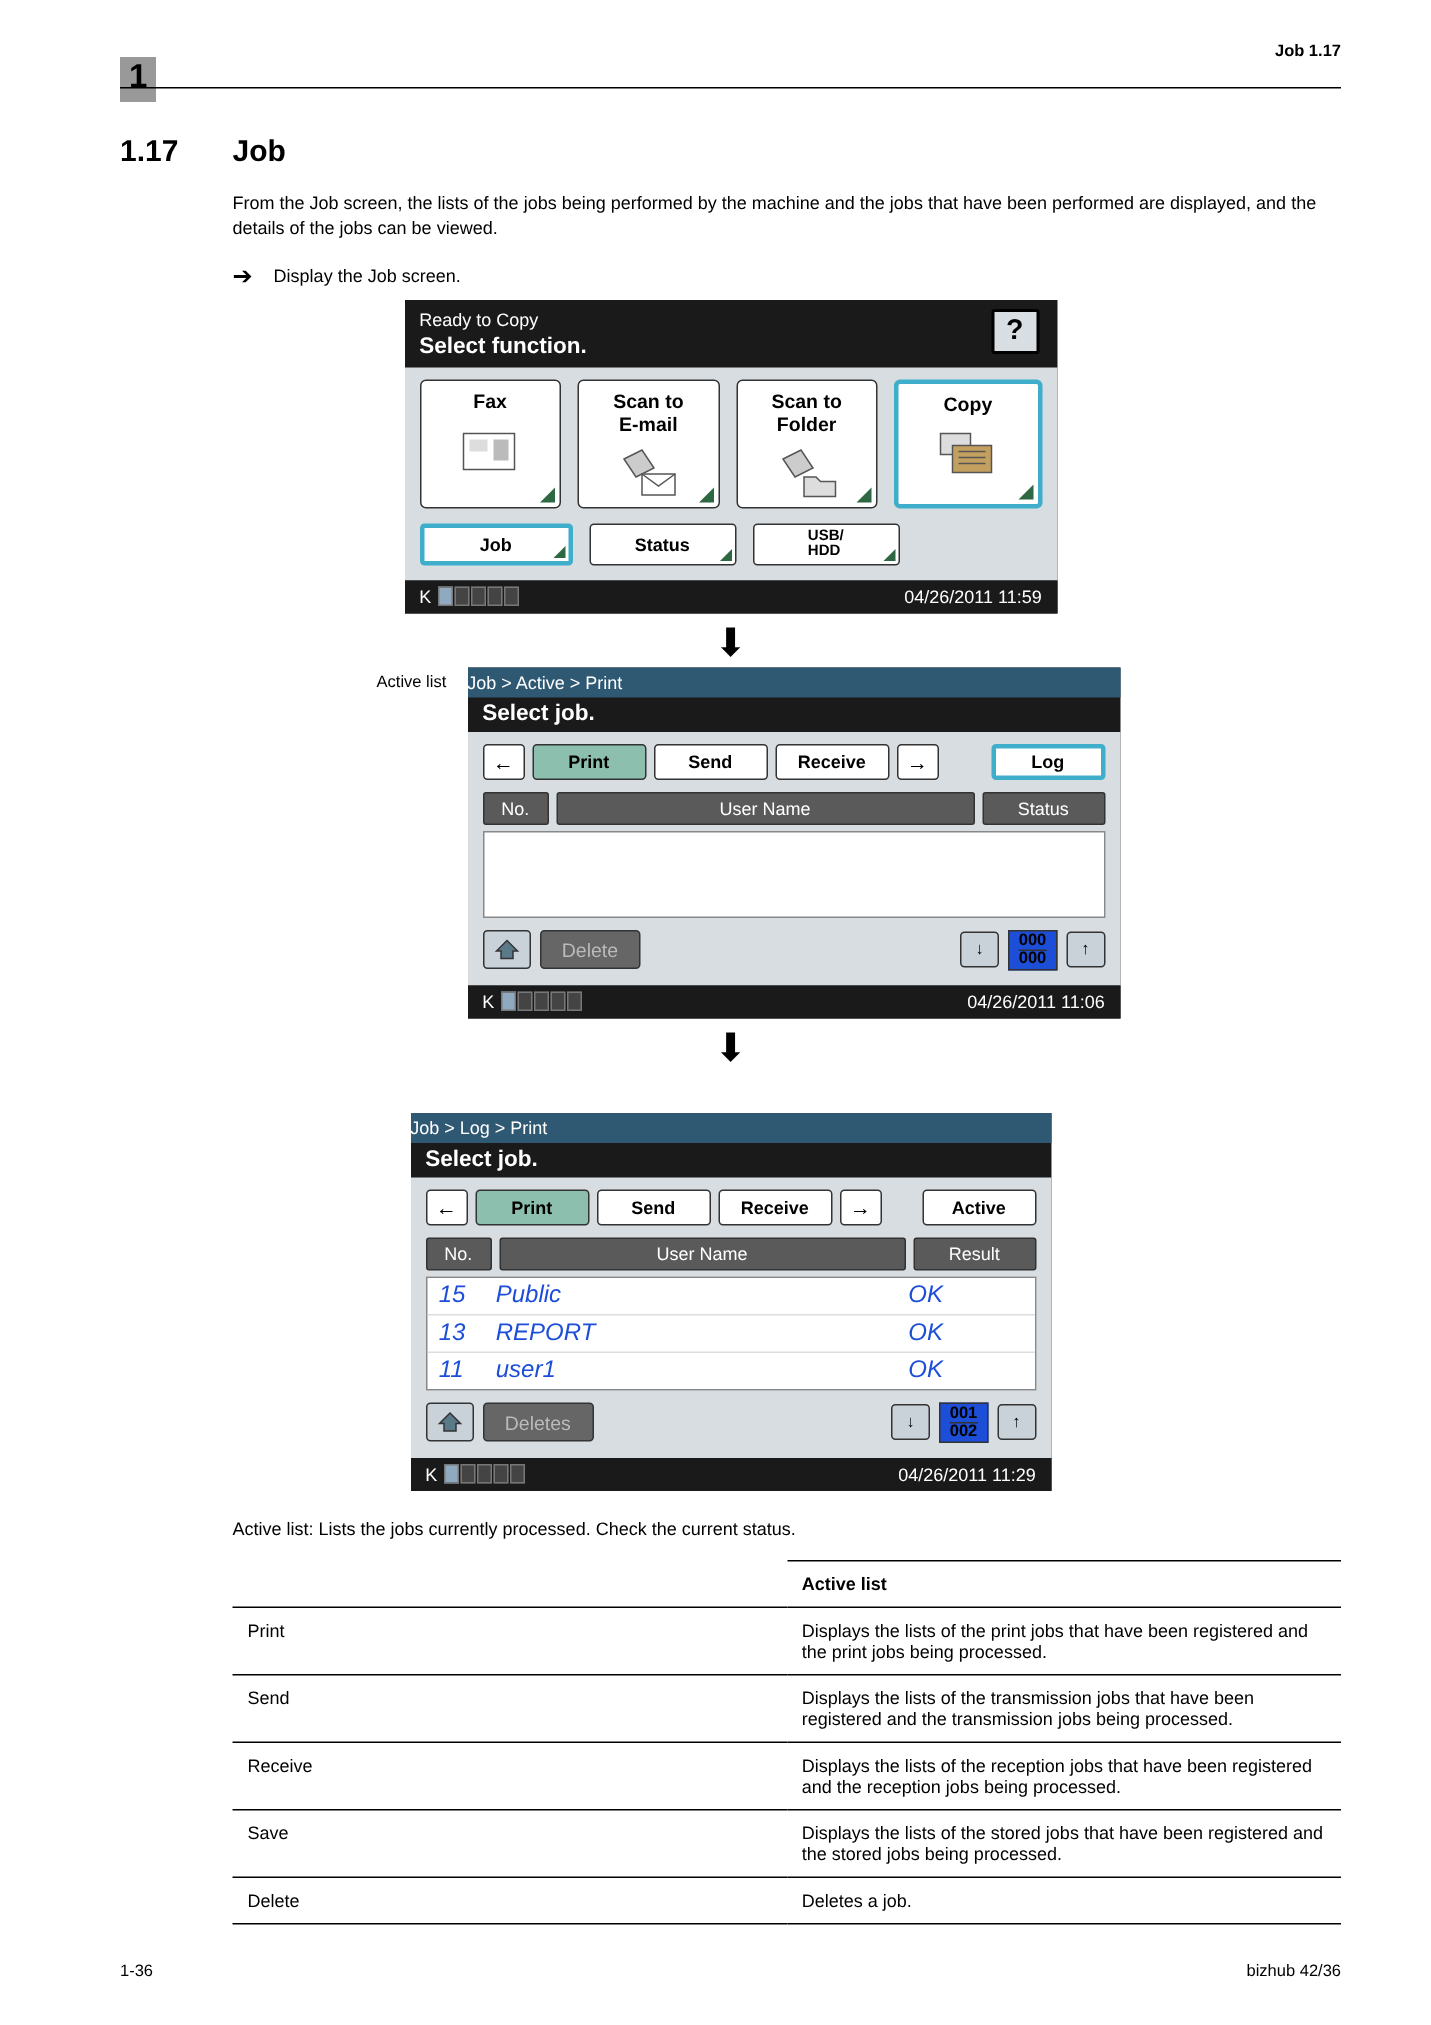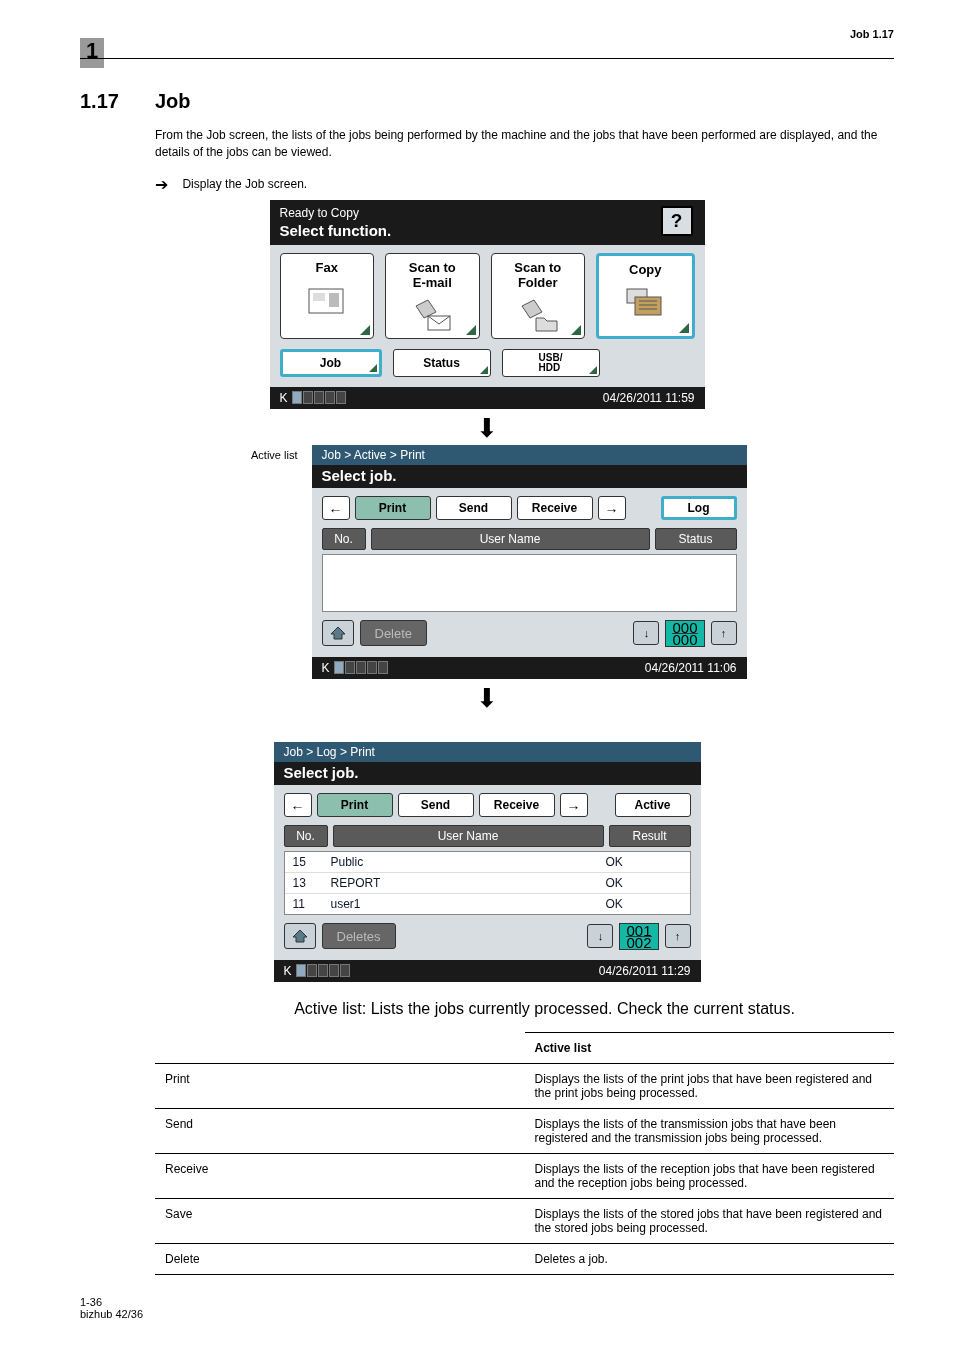--- a/index.html
+++ b/index.html
@@ -30,45 +30,45 @@
     .big-btn .corner { position:absolute; right:3px; bottom:3px; width:0; height:0; border-left:10px solid transparent; border-bottom:10px solid #2e6843; }
     .big-btn.sel { border:3px solid #3eaecb; }
     .big-btn .iconbox { margin:5px auto 0 auto; width:60px; height:42px; display:flex; align-items:center; justify-content:center; }
     .small-row { display:flex; gap:11px; margin-top:10px; }
     .small-btn { width:96px; height:26px; background:#fff; border:1px solid #333; border-radius:3px; position:relative; display:flex; align-items:center; justify-content:center; color:#000; font-size:12px; font-weight:bold; }
     .small-btn .corner { position:absolute; right:2px; bottom:2px; width:0; height:0; border-left:8px solid transparent; border-bottom:8px solid #2e6843; }
     .small-btn.sel { border:3px solid #3eaecb; height:22px; }
     .flow-arrow { text-align:center; font-size:26px; margin:6px 0 4px 0; line-height:1; }
     .side-label { width:70px; font-size:11px; text-align:right; padding-right:14px; padding-top:4px; }
     .row-flex { display:flex; justify-content:center; }
-    .crumb { background:#2f5873; color:#fff; padding:3px 10px; font-size:12px; }
+    .crumb { background:#2f5873; color:#fff; padding:3px 0; font-size:12px; }
     .sel-job { padding:2px 10px 4px 10px; font-weight:bold; font-size:15px; }
     .tab-row { display:flex; gap:5px; align-items:center; }
     .nav-arrow-btn { width:26px; height:22px; background:#fff; border:1px solid #333; border-radius:3px; display:flex; align-items:center; justify-content:center; color:#000; font-size:14px; }
     .tab { width:74px; height:22px; background:#fff; border:1px solid #333; border-radius:3px; display:flex; align-items:center; justify-content:center; color:#000; font-size:12px; font-weight:bold; }
     .tab.active { background:#8dbfae; }
     .tab.log { border:3px solid #3eaecb; height:18px; width:70px; }
     .hdr-row { display:flex; gap:5px; margin-top:8px; }
     .hdr-cell { background:#5a5a5a; color:#fff; border:1px solid #333; border-radius:2px; height:20px; display:flex; align-items:center; justify-content:center; font-size:12px; }
-    .data-area { background:#fff; border:1px solid #888; margin-top:4px; height:56px; font-size:12px; color:#0f172a; }
+    .data-area { background:#fff; border:1px solid #888; margin-top:4px; height:56px; font-size:16px; color:#1d4ed8;font-style:italic; }
     .data-row { display:flex; padding:3px 8px; border-bottom:1px solid #ddd; }
     .foot-row { display:flex; justify-content:space-between; align-items:center; margin-top:8px; }
     .home-btn { width:30px; height:24px; background:#c9d2d8; border:1px solid #333; border-radius:3px; display:flex; align-items:center; justify-content:center; }
     .act-btn { padding:0 14px; height:24px; background:#666; color:#bbb; border:1px solid #333; border-radius:3px; display:flex; align-items:center; justify-content:center; font-size:13px; }
     .pager { display:flex; align-items:center; gap:6px; }
-    .count-box { background:#14b8a6; border:1px solid #333; font-size:15px; padding:1px 6px; line-height:11px; text-align:center; color:#000; }
+    .count-box { background:#1d4ed8; border:1px solid #333; font-size:11px; padding:1px 6px; line-height:11px; text-align:center; color:#000;font-weight:bold; }
     .count-box div:first-child { border-bottom:1px solid #333; }
     .vnav { width:24px; height:22px; background:#c9d2d8; border:1px solid #333; border-radius:3px; display:flex; align-items:center; justify-content:center; color:#000; font-size:11px; }
-    .desc-line { font-size:16px; margin-left:115px; margin-top:18px;text-align:center; }
+    .desc-line { font-size:12px; margin-left:75px; margin-top:18px; }
     table.defs { width:calc(100% - 75px); margin-left:75px; margin-top:14px; border-collapse:collapse; font-size:12px; }
     table.defs th, table.defs td { border-top:1px solid #000; border-bottom:1px solid #000; padding:8px 10px; text-align:left; vertical-align:top; }
     table.defs th { width:120px; font-weight:normal; }
     table.defs thead th { font-weight:bold; }
     table.defs thead th:first-child { border:none; }
-    .footer { position:absolute; bottom:30px; left:80px; right:60px; display:flex; justify-content:space-between; font-size:11px;flex-direction:column; }
+    .footer { position:absolute; bottom:30px; left:80px; right:60px; display:flex; justify-content:space-between; font-size:11px; }
     svg { display:block; }
   </style>
 </head>
 <body>
 
 <div class="page">
   <div class="header-right">Job    1.17</div>
   <div class="header-left"><span class="num">1</span></div>
   <div class="rule"></div>
 

